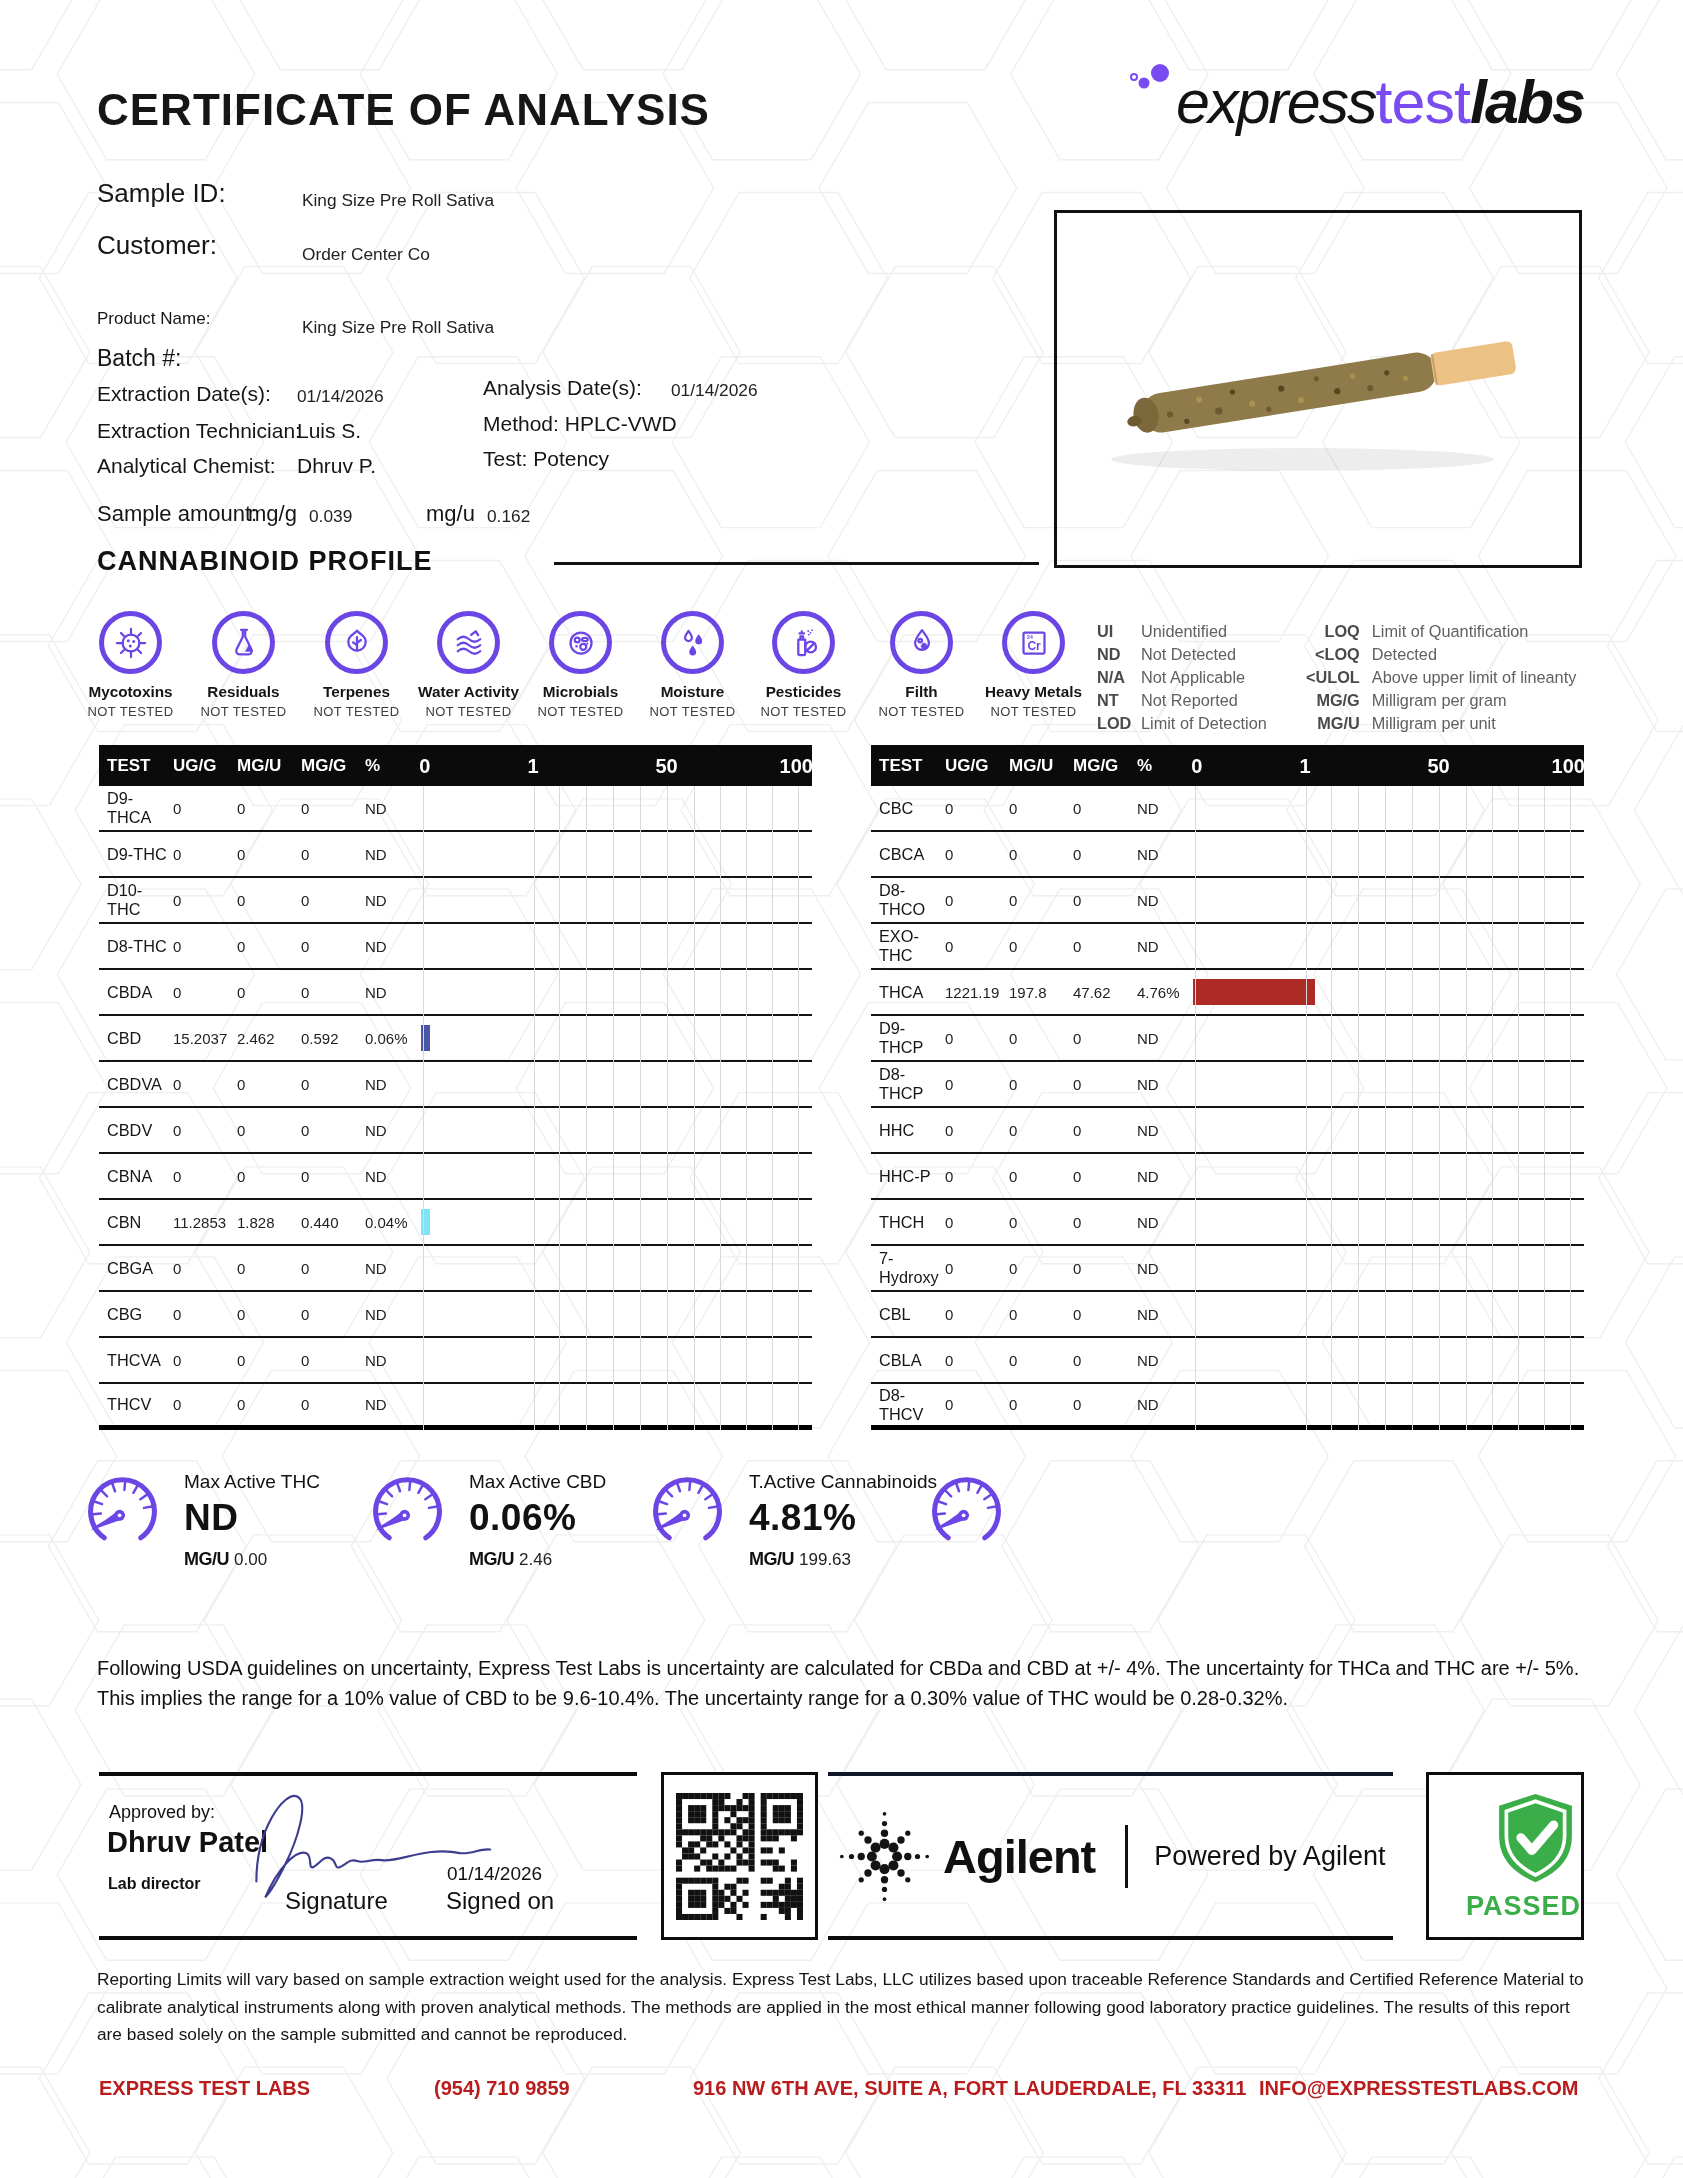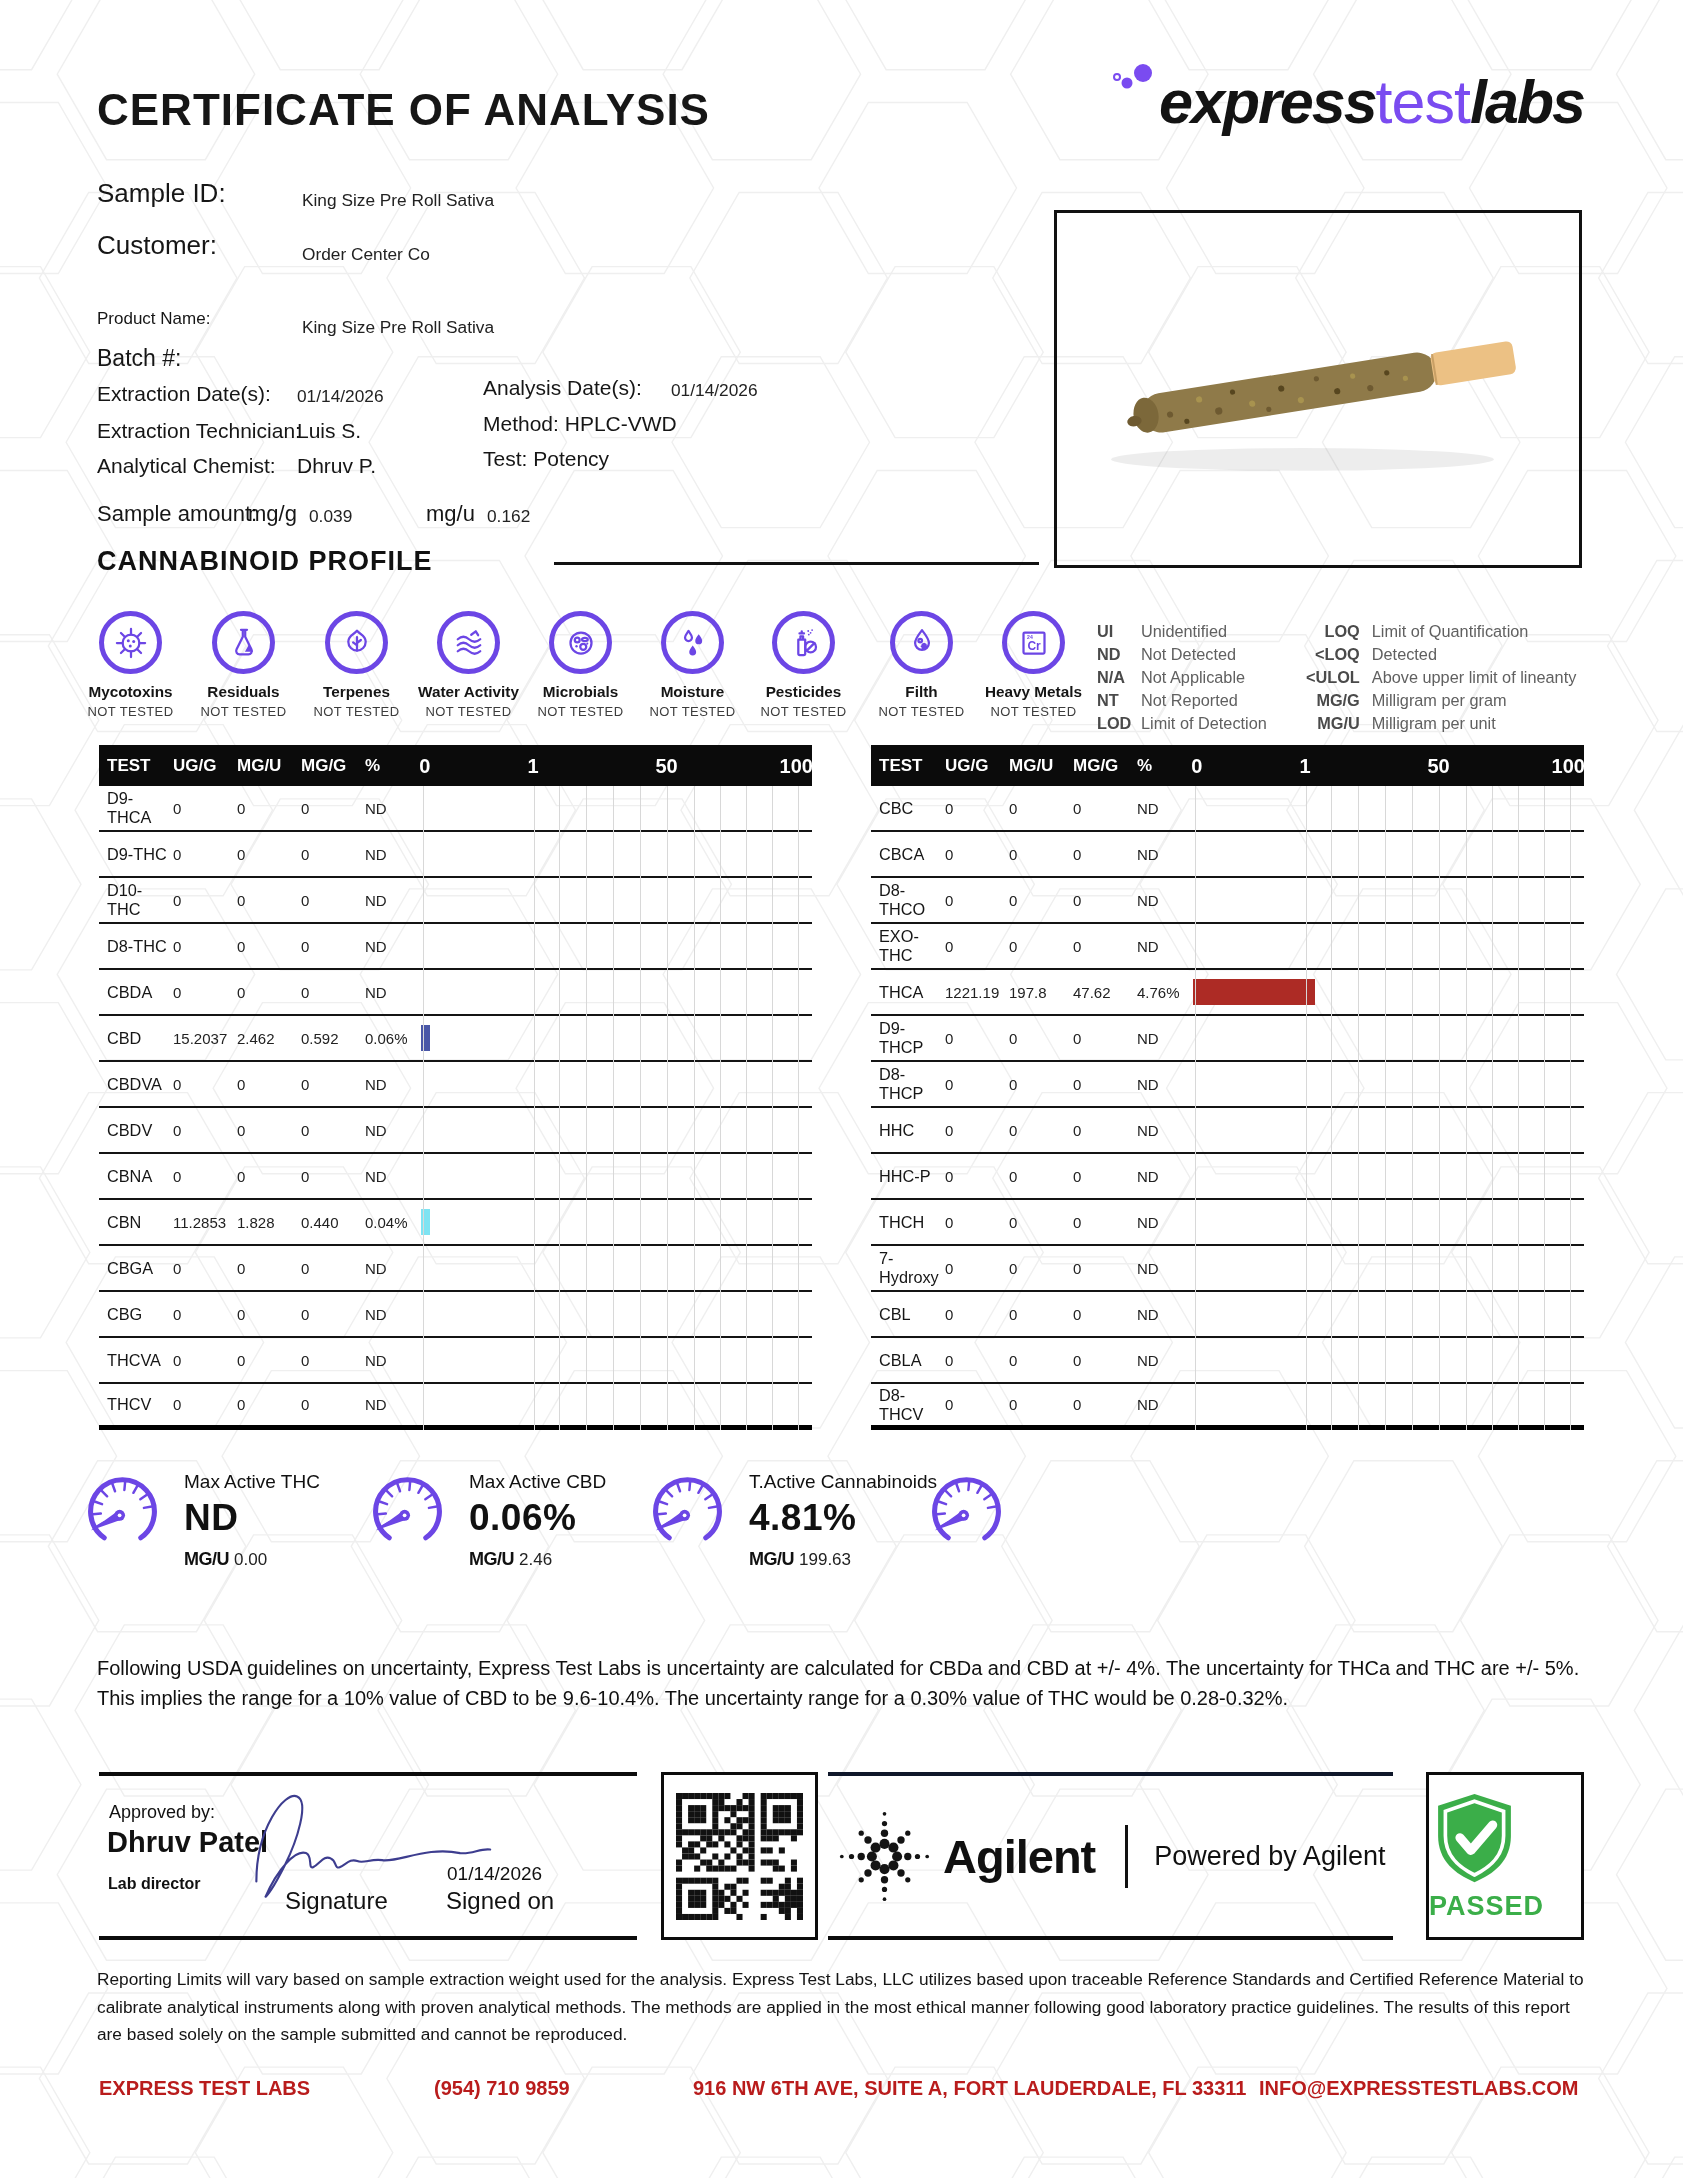--- a/index.html
+++ b/index.html
@@ -10,21 +10,21 @@
   body{font-family:"Liberation Sans",sans-serif;background:#fff;color:#111;overflow:hidden}
   .page{position:relative;width:1683px;height:2178px;background:#fff}
   #hexbg{position:absolute;left:0;top:0}
   #hexbg polygon{fill:none;stroke:#efefef;stroke-width:1.4}
   .abs{position:absolute}
 
   
   .coa-title{left:97px;top:85px;font-size:44px;font-weight:800;letter-spacing:1px;color:#161616}
   .brand{left:812px;top:61px;width:772px;text-align:right;white-space:nowrap}
   .brand .bub{vertical-align:28px;margin-right:4px}
-  .brand .w1{font-size:61px;font-weight:700;font-style:italic;letter-spacing:-2px;color:#131313}
+  .brand .w1{font-size:61px;font-weight:400;font-style:italic;letter-spacing:-2px;color:#131313}
   .brand .w2{font-size:61px;font-weight:300;letter-spacing:-1px;color:var(--logo-purple)}
   .brand .w3{font-size:61px;font-weight:800;font-style:italic;letter-spacing:-2px;color:#131313}
 
   
   .lb{position:absolute;color:#161616}
   .vl{position:absolute;color:#222;font-size:17.3px}
   .photo-box{left:1054px;top:210px;width:528px;height:358px;border:3px solid #111;background:transparent}
 
   .section-title{left:97px;top:546px;font-size:27px;font-weight:800;letter-spacing:1px}
   .section-rule{left:554px;top:562px;width:485px;height:3px;background:#121212}
@@ -87,21 +87,21 @@
   .sig-label{position:absolute;left:186px;top:111px;font-size:24px}
   .signed-date{position:absolute;left:348px;top:87px;font-size:19px}
   .signed-on{position:absolute;left:347px;top:111px;font-size:24px}
 
   .qr-box{left:661px;top:1772px;width:157px;height:168px;border:3px solid #0c0c0c;display:flex;align-items:center;justify-content:center;background:#fff}
   .agilent{left:828px;top:1772px;width:565px;height:168px;border-top:4px solid #0f172a;border-bottom:4px solid #0c0c0c;display:flex;align-items:center}
   .agilent-burst{width:97px;height:97px;margin-left:8px}
   .agilent-name{font-size:47px;font-weight:800;letter-spacing:-1px;color:#101010;margin-left:10px}
   .ag-div{width:3px;height:63px;background:#111;margin:0 26px 0 30px}
   .powered{font-size:27px;color:#101010}
-  .passed-box{left:1426px;top:1772px;width:158px;height:168px;border:3px solid #0c0c0c;display:flex;flex-direction:column;align-items:flex-start;justify-content:center;background:#fff}
+  .passed-box{left:1426px;top:1772px;width:158px;height:168px;border:3px solid #0c0c0c;display:flex;flex-direction:column;align-items:flex-end;justify-content:center;background:#fff}
   .passed-label{font-size:27px;font-weight:800;color:var(--green);letter-spacing:1px;margin-top:2px}
 
   .disclaimer{left:97px;top:1966px;width:1490px;font-size:17.3px;line-height:1.6;color:#151515}
   .footer{left:0;top:2077px;width:1683px}
   .footer span{position:absolute;font-size:20px;font-weight:700;white-space:nowrap;color:#b91c1c}
 </style>
 </head>
 <body>
 
 <div class="page">

